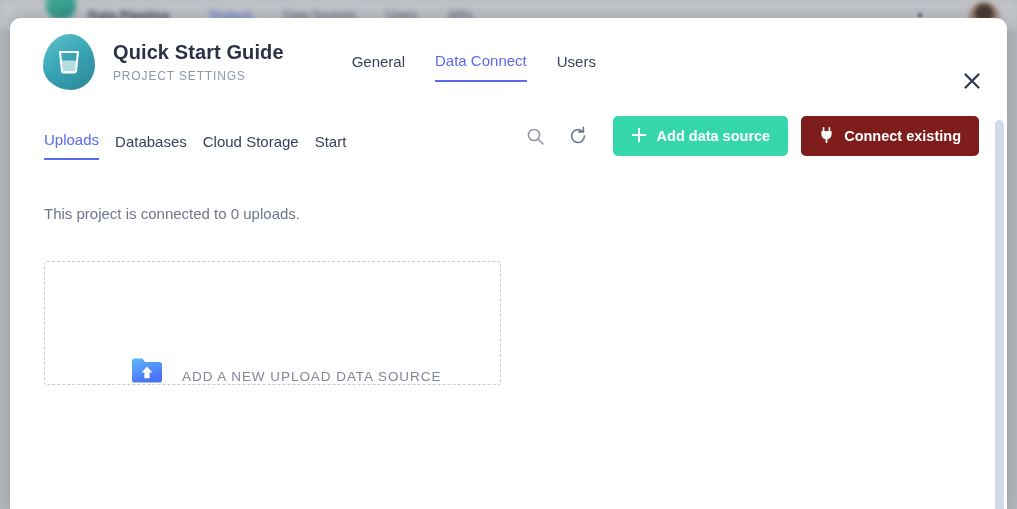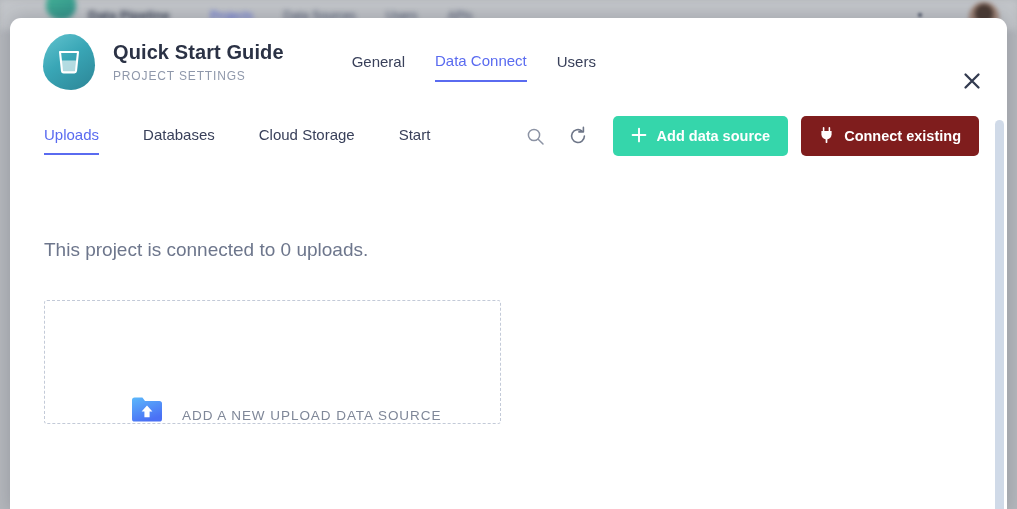--- a/index.html
+++ b/index.html
@@ -152,22 +152,22 @@
   
   #toolbar {
     position: relative;
     height: 62px;
     padding: 0 24px 0 24px;
     display: flex;
     align-items: center;
   }
   #sub-tabs {
     display: flex;
-    gap: 44px;
-    align-items: flex-start;
+    gap: 16px;
+    align-items: flex-end;
     margin-left: 10px;
     padding-top: 14px;
     height: 48px;
   }
   .sub-tab {
     font-size: 15px;
     color: #39405a;
     padding-bottom: 10px;
     cursor: pointer;
     background: none; border: none;
@@ -206,22 +206,22 @@
     white-space: nowrap;
   }
   #add-data-source-button { background: #35d6ab; margin-left: 8px; }
   #connect-existing-button { background: #7f1d1d; margin-left: 1px; margin-right: 4px; }
 
   
   #modal-body {
     padding: 0 24px;
   }
   #connection-status {
-    margin: 72px 0 0 10px;
-    font-size: 19px;
+    margin: 38px 0 0 10px;
+    font-size: 15px;
     color: #6d768c;
   }
 
   #upload-dropzone {
     margin: 39px 0 0 10px;
     width: 457px;
     height: 124px;
     border: 1.6px dashed #c3cad8;
     border-radius: 3px;
     display: flex;

